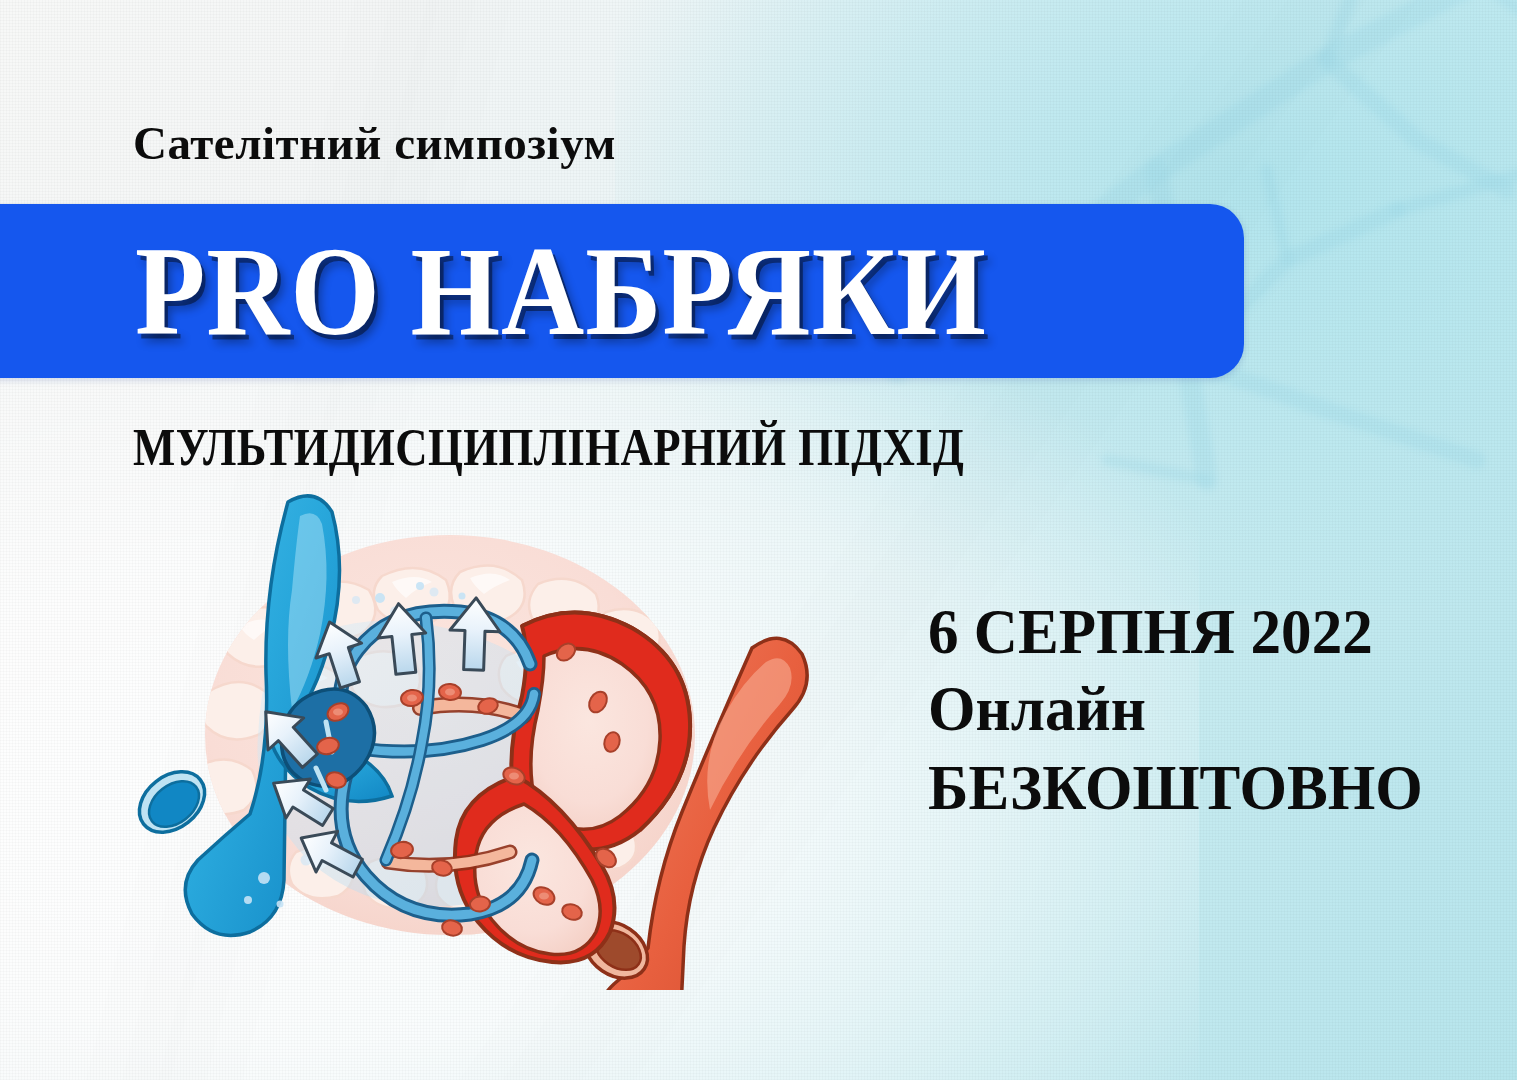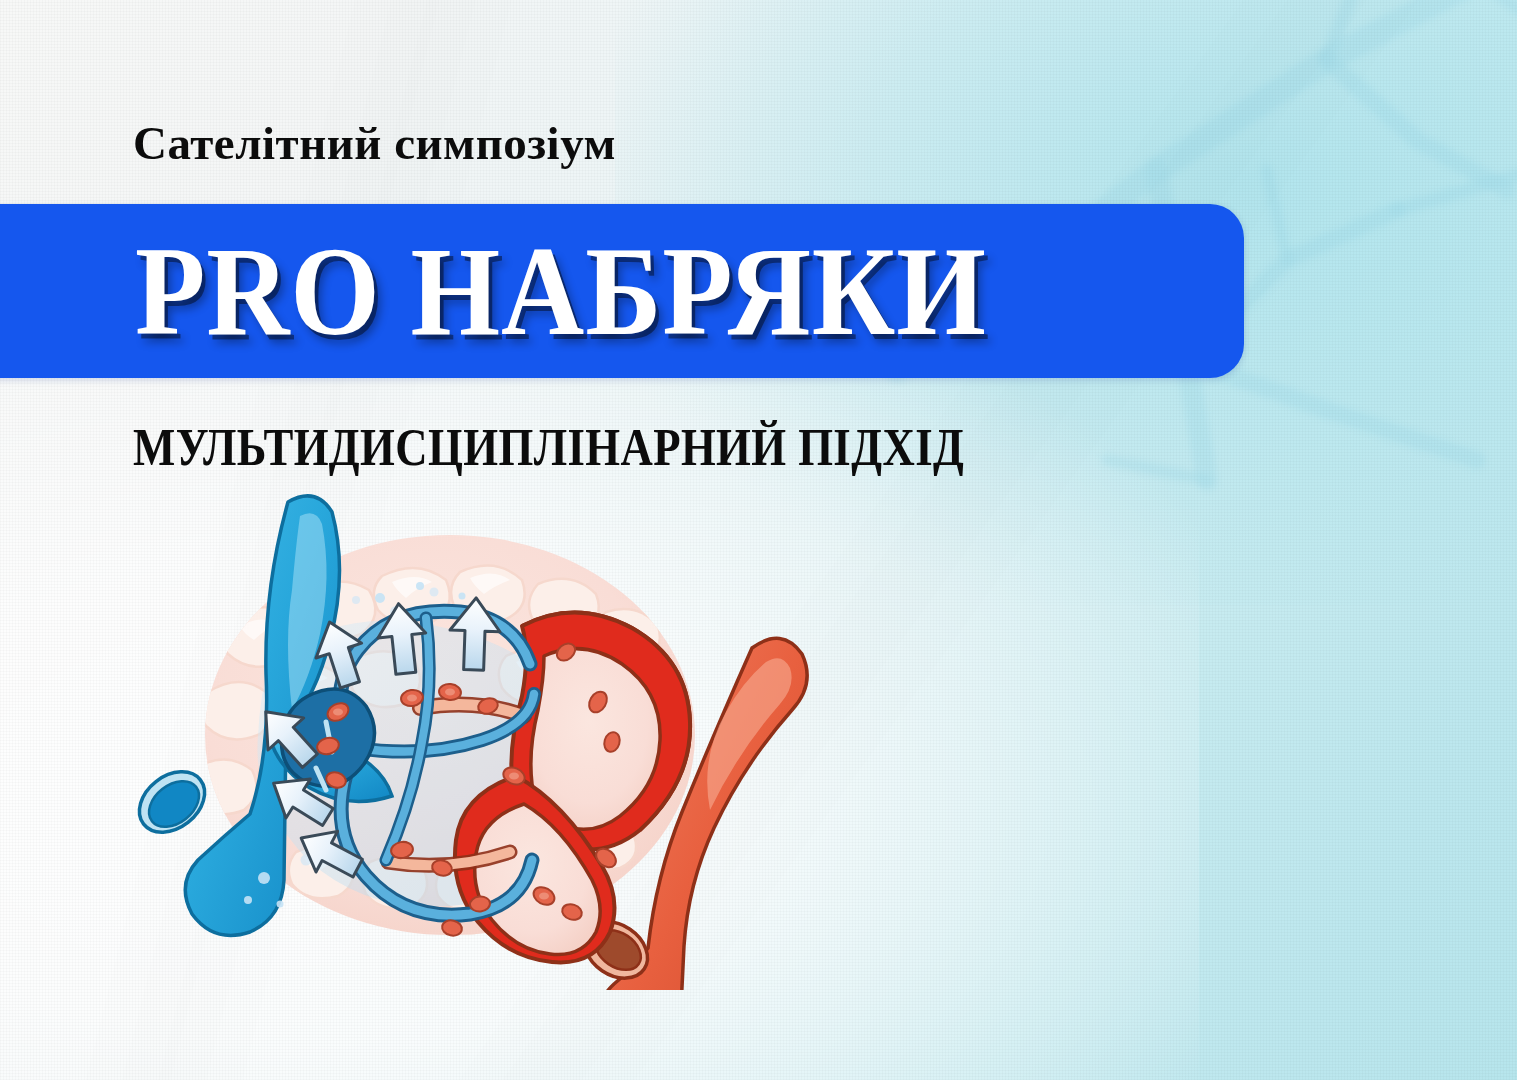--- a/index.html
+++ b/index.html
@@ -210,20 +210,25 @@
   <div class="bg-texture"></div>
 
   <div class="kicker">Сателітний симпозіум</div>
 
   <div class="title-band">
     <div class="title-text">PRO НАБРЯКИ</div>
   </div>
 
   <div class="subtitle">МУЛЬТИДИСЦИПЛІНАРНИЙ ПІДХІД</div>
 
+  <div class="details">
+    <div class="details-line l1">6 СЕРПНЯ 2022</div>
+    <div class="details-line l2">Онлайн</div>
+    <div class="details-line l3">БЕЗКОШТОВНО</div>
+  </div>
 
   <svg class="illustration" viewBox="0 0 700 510">
     <defs>
       <linearGradient id="gVein" x1="0" y1="0" x2="1" y2="1">
         <stop offset="0%" stop-color="#46bbe8"></stop>
         <stop offset="45%" stop-color="#29a8dc"></stop>
         <stop offset="100%" stop-color="#1187c4"></stop>
       </linearGradient>
       <linearGradient id="gArtery" x1="0" y1="0" x2="1" y2="1">
         <stop offset="0%" stop-color="#f08163"></stop>

